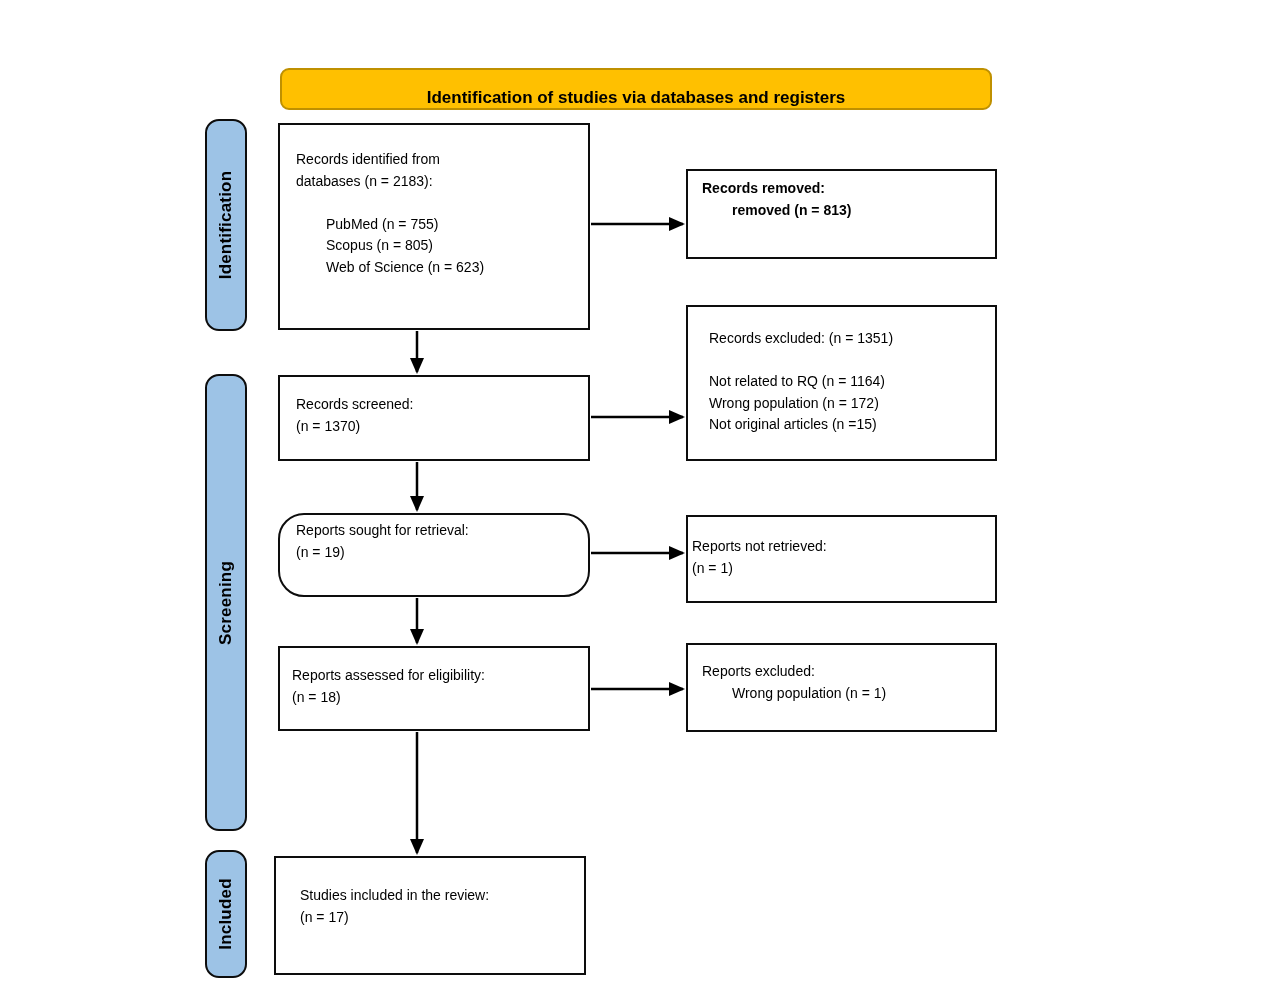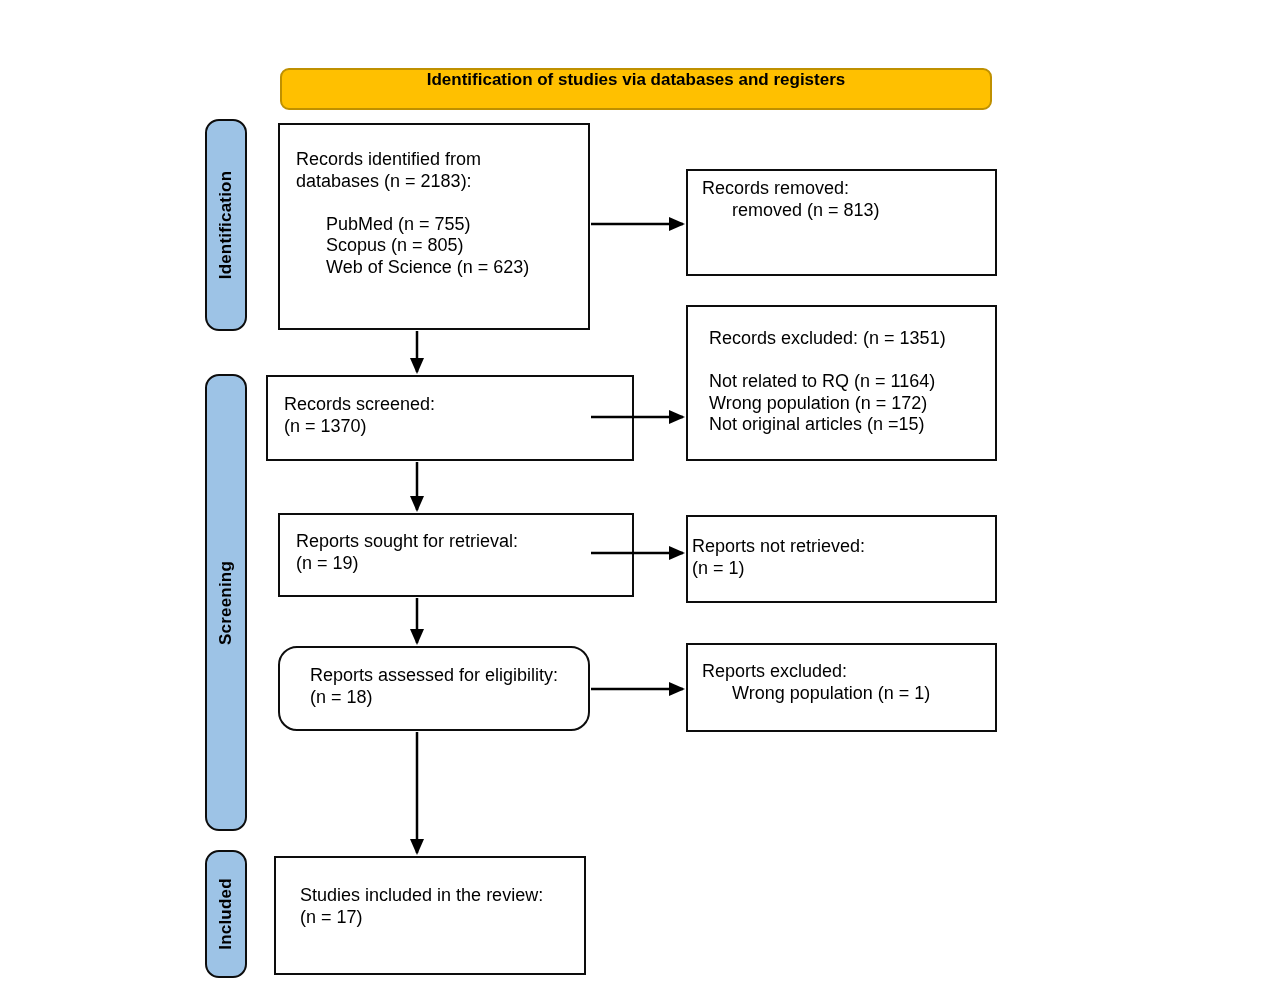--- a/index.html
+++ b/index.html
@@ -15,21 +15,21 @@
     background: #ffffff;
     overflow: hidden;
   }
   .banner {
     position: absolute;
     left: 280px; top: 68px;
     width: 712px; height: 42px;
     background: #FFC000;
     border: 2px solid #BF9000;
     border-radius: 9px;
-    display: flex; align-items: flex-start; justify-content: center;
+    display: flex; align-items: flex-end; justify-content: center;
     font-weight: bold;
     font-size: 17px;
   }
   .stage {
     position: absolute;
     left: 205px;
     width: 42px;
     background: #9DC3E6;
     border: 2.5px solid #0d0d0d;
     border-radius: 14px;
@@ -43,31 +43,31 @@
     font-size: 17px;
     letter-spacing: 0.2px;
   }
   .stage-identification { top: 119px; height: 212px; }
   .stage-screening      { top: 374px; height: 457px; }
   .stage-included       { top: 850px; height: 128px; }
   .flowbox {
     position: absolute;
     background: #ffffff;
     border: 2.5px solid #0d0d0d;
-    font-size: 18px;
+    font-size: 14px;
     line-height: 21.5px;
   }
   .line { min-height: 21.5px; white-space: nowrap; }
   .indent { padding-left: 30px; }
   .box-records-identified   { left: 278px; top: 123px; width: 312px; height: 207px; padding: 24px 16px; }
-  .box-records-screened     { left: 266px; top: 375px; width: 368px; height: 86px;  padding: 17px 16px; }
-  .box-reports-sought       { left: 278px; top: 513px; width: 356px; height: 84px;  padding: 16px 16px; }
-  .box-reports-assessed     { left: 278px; top: 646px; width: 312px; height: 85px;  padding: 17px 30px; border-radius: 19px; }
+  .box-records-screened     { left: 278px; top: 375px; width: 312px; height: 86px;  padding: 17px 16px; }
+  .box-reports-sought       { left: 278px; top: 513px; width: 312px; height: 84px;  padding: 5px 16px; border-radius: 26px; }
+  .box-reports-assessed     { left: 278px; top: 646px; width: 312px; height: 85px;  padding: 17px 12px; }
   .box-studies-included     { left: 274px; top: 856px; width: 312px; height: 119px; padding: 27px 24px; }
-  .box-records-removed      { left: 686px; top: 169px; width: 311px; height: 107px;  padding: 7px 14px; }
+  .box-records-removed      { left: 686px; top: 169px; width: 311px; height: 90px;  padding: 7px 14px; font-weight: bold; }
   .box-records-excluded     { left: 686px; top: 305px; width: 311px; height: 156px; padding: 21px 21px; }
   .box-reports-not-retrieved{ left: 686px; top: 515px; width: 311px; height: 88px;  padding: 19px 4px; }
   .box-reports-excluded     { left: 686px; top: 643px; width: 311px; height: 89px;  padding: 16px 14px; }
   .arrow-layer {
     position: absolute;
     left: 0; top: 0;
     width: 1278px; height: 985px;
     pointer-events: none;
   }
 </style>

